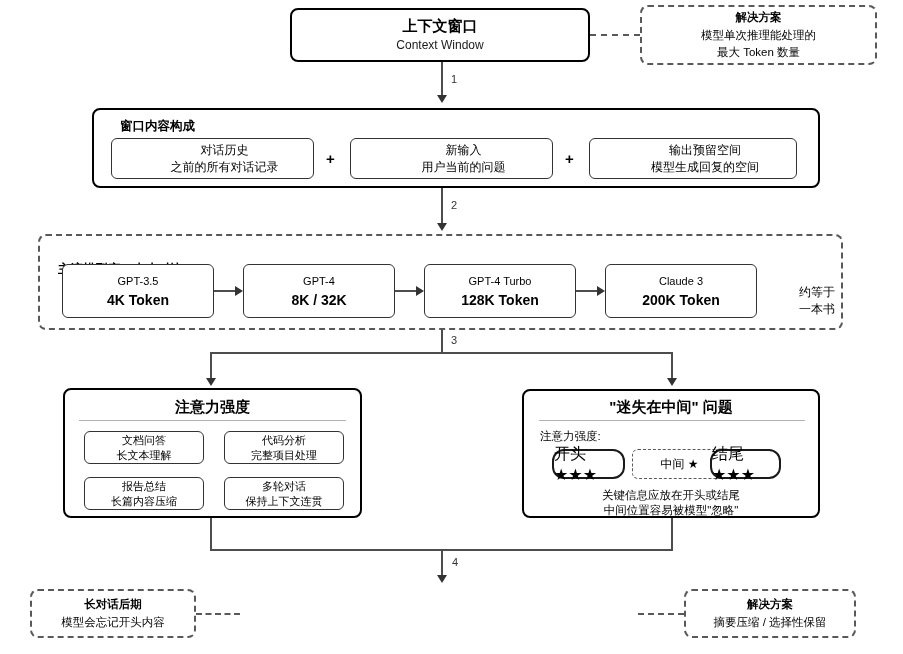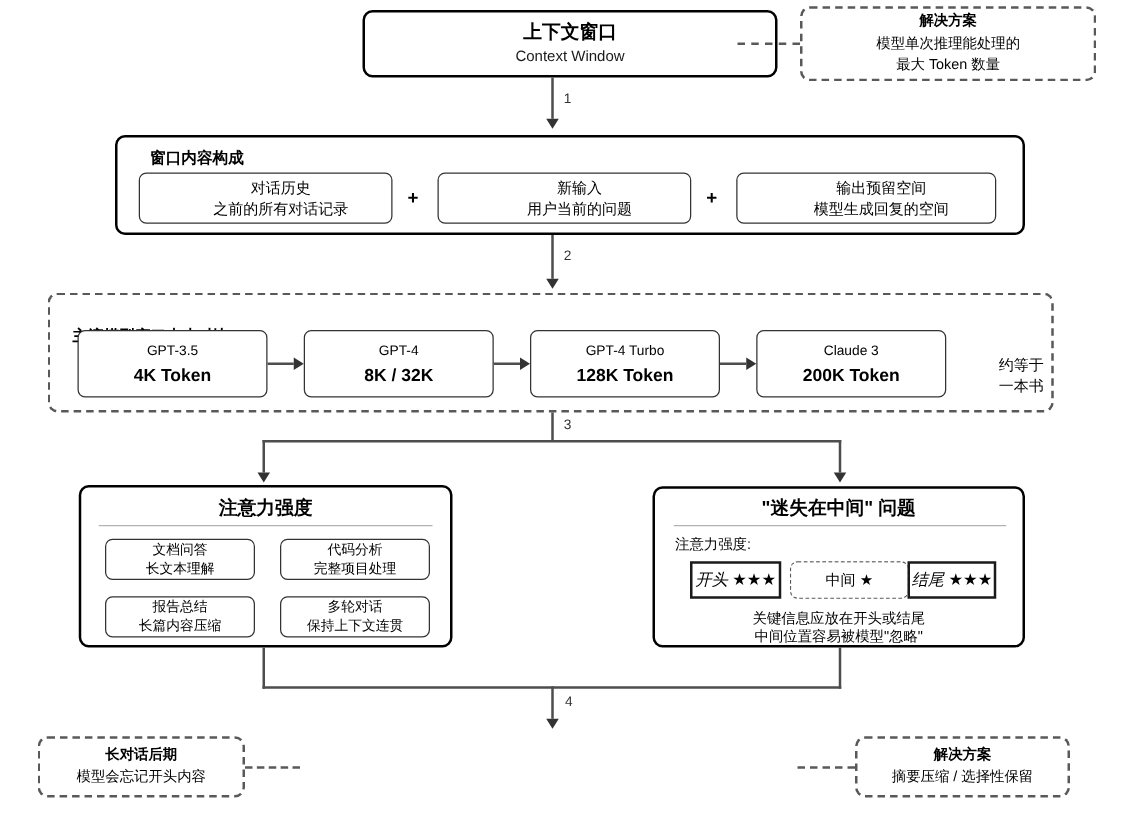--- a/index.html
+++ b/index.html
@@ -33,31 +33,31 @@
   .ah-right { position:absolute; width:0; height:0; border-top:5px solid transparent;
               border-bottom:5px solid transparent; border-left:8px solid #333; }
   .step   { position:absolute; font-size:11px; color:#333; }
 
   .section-label { position:absolute; font-size:12.5px; font-weight:bold; }
   .divider { position:absolute; height:1px; background:#b3b3b3; }
 
   .plus { position:absolute; font-size:15px; font-weight:bold; }
 
   .starbox-solid  { position:absolute; box-sizing:border-box; background:#fff; border:2px solid #1a1a1a;
-                    border-radius:0; display:flex; align-items:center; justify-content:center; font-size:13px;font-style:italic; }
+                    border-radius:12px; display:flex; align-items:center; justify-content:center; font-size:16px; }
   .starbox-dashed { position:absolute; box-sizing:border-box; background:#fff; border:1.5px dashed #595959;
                     border-radius:6px; display:flex; align-items:center; justify-content:center; font-size:12px; }
   .callout-title { font-size:11.5px; font-weight:bold; line-height:1.55; }
 </style>
 </head>
 <body>
 
 <div class="canvas">
 
-  <div class="node solid2 center-col" style="left:290px; top:8px; width:332px; height:54px;">
+  <div class="node solid2 center-col" style="left:290px; top:8px; width:300px; height:54px;">
     <div class="t-title15">上下文窗口</div>
     <div class="t-sub12" style="margin-top:2px;">Context Window</div>
   </div>
 
   <div class="hdash" style="left:590px; top:34px; width:50px;"></div>
 
   <div class="node dashed2 center-col" style="left:640px; top:5px; width:237px; height:60px;">
     <div class="callout-title">解决方案</div>
     <div class="t-115">模型单次推理能处理的</div>
     <div class="t-115">最大 Token 数量</div>
@@ -153,21 +153,21 @@
     </div>
   </div>
 
   <div class="node solid2" style="left:522px; top:389px; width:298px; height:129px;">
     <div class="t-title15" style="text-align:center; margin-top:6px;">"迷失在中间" 问题</div>
     <div class="divider" style="left:15px; top:29px; width:266px;"></div>
     <div class="t-115" style="position:absolute; left:16px; top:37px;">注意力强度:</div>
 
     <div class="starbox-solid" style="left:28px; top:58px; width:73px; height:30px;">开头 ★★★</div>
     <div class="starbox-dashed" style="left:108px; top:58px; width:95px; height:30px;">中间 ★</div>
-    <div class="starbox-solid" style="left:202px; top:58px; width:71px; height:30px;">结尾 ★★★</div>
+    <div class="starbox-solid" style="left:186px; top:58px; width:71px; height:30px;">结尾 ★★★</div>
 
     <div class="t-115" style="position:absolute; left:0; top:96px; width:100%; text-align:center;">关键信息应放在开头或结尾</div>
     <div class="t-115" style="position:absolute; left:0; top:111px; width:100%; text-align:center;">中间位置容易被模型"忽略"</div>
   </div>
 
   <div class="vline" style="left:210px; top:518px; height:33px;"></div>
   <div class="vline" style="left:671px; top:518px; height:33px;"></div>
   <div class="hline" style="left:210px; top:549px; width:463px;"></div>
   <div class="vline" style="left:441px; top:549px; height:26px;"></div>
   <div class="ah-down" style="left:437px; top:575px;"></div>

